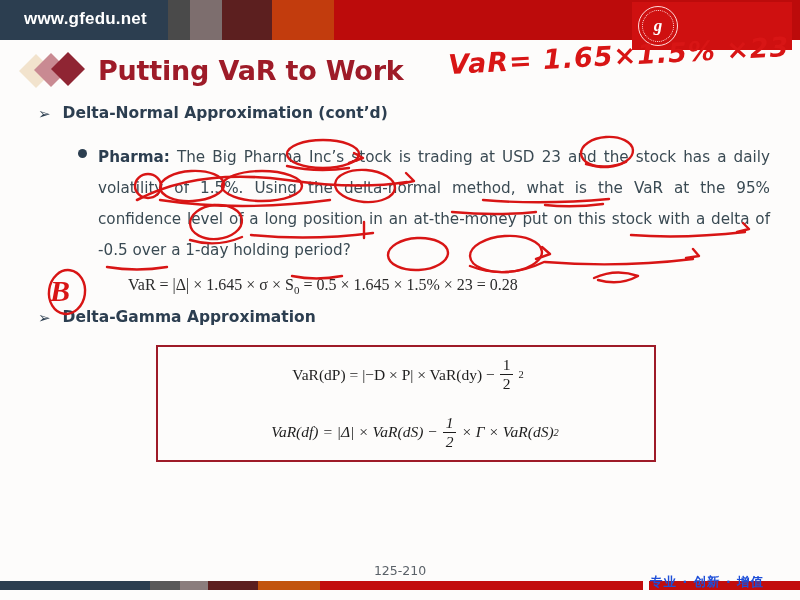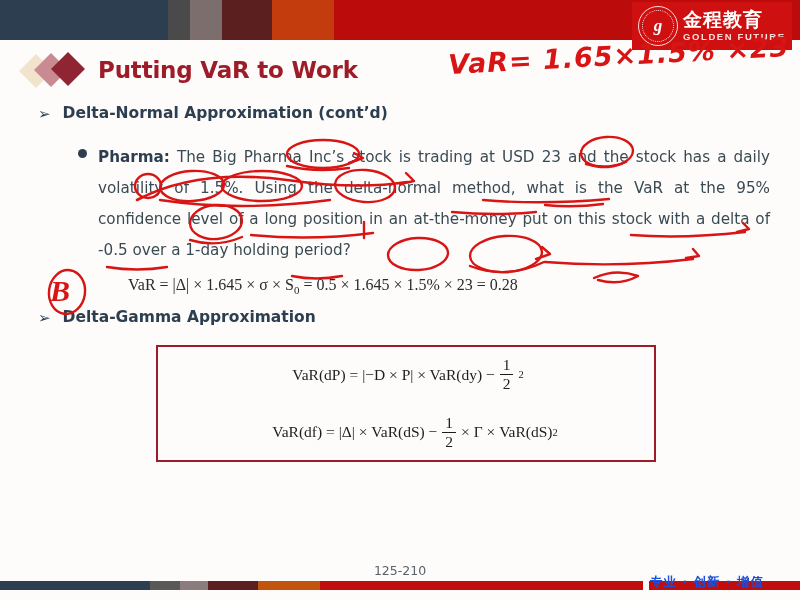--- a/index.html
+++ b/index.html
@@ -82,21 +82,21 @@
     position: absolute; left: 22px; top: 52px;
     display: flex; align-items: center;
   }
   .diamonds { position: relative; width: 76px; height: 36px; flex: none; }
   .dia { position: absolute; width: 24px; height: 24px; transform: rotate(45deg); }
   .dia-1 { left: 2px;  top: 7px;  background: #f2e3cd; }
   .dia-2 { left: 17px; top: 6px;  background: #c98a92; }
   .dia-3 { left: 34px; top: 5px;  background: #8f2533; }
   .slide-title {
     color: #9e1b28;
-    font-size: 23px;
+    font-size: 27px;
     font-weight: bold;
     letter-spacing: -0.2px;
     font-family: "DejaVu Sans", sans-serif;
   }
 
   
   .level1 {
     position: absolute; left: 38px; top: 104px;
     display: flex; align-items: flex-start;
   }
@@ -150,21 +150,21 @@
     justify-content: center;
     font-family: "Liberation Serif", serif;
   }
   .formula {
     color: #1d1d1d;
     font-size: 15.5px;
     display: flex; align-items: center; justify-content: center;
     white-space: nowrap;
   }
   .formula-1 { padding-left: 4px; text-align: center; }
-  .formula-2 { margin-top: 22px; padding-left: 18px; }
+  .formula-2 { margin-top: 22px; padding-left: 18px; font-style: italic; }
   .frac {
     display: inline-flex; flex-direction: column;
     align-items: center; vertical-align: middle;
     margin: 0 5px; line-height: 1.05;
   }
   .frac .num { border-bottom: 1.4px solid #1d1d1d; padding: 0 3px 1px; }
   .frac .den { padding: 1px 3px 0; }
   .sup { font-size: 10.5px; vertical-align: super; }
 
   
@@ -229,28 +229,25 @@
 
   <div class="topbar">
     <div class="seg seg-navy"></div>
     <div class="seg seg-gray"></div>
     <div class="seg seg-mauve"></div>
     <div class="seg seg-maroon"></div>
     <div class="seg seg-orange"></div>
     <div class="seg seg-red"></div>
   </div>
 
+  <div class="site-url">www.gfedu.net</div>
 
   <div class="brand">
     <div class="brand-emblem">
       <span class="emblem-glyph">g</span>
-    </div>
-    <div class="brand-text">
-      <div class="brand-cn">金程教育</div>
-      <div class="brand-en">GOLDEN FUTURE</div>
     </div>
   </div>
 
   <div class="title-row">
     <div class="diamonds">
       <div class="dia dia-1"></div>
       <div class="dia dia-2"></div>
       <div class="dia dia-3"></div>
     </div>
     <div class="slide-title">Putting VaR to Work</div>

